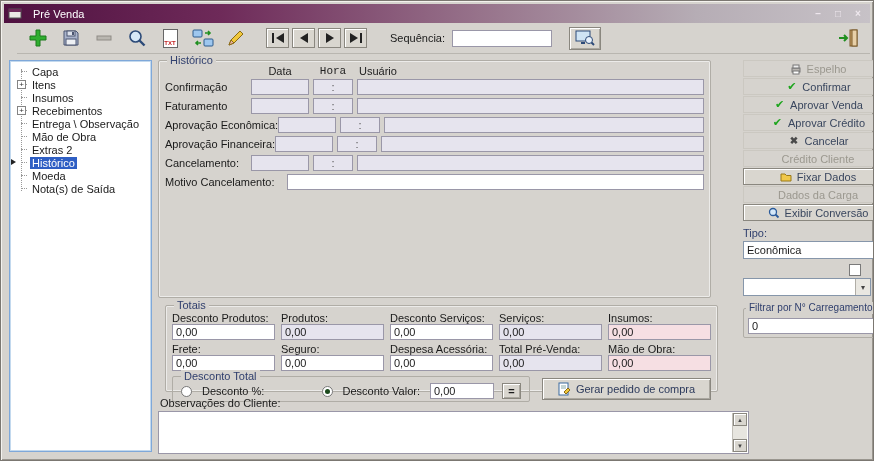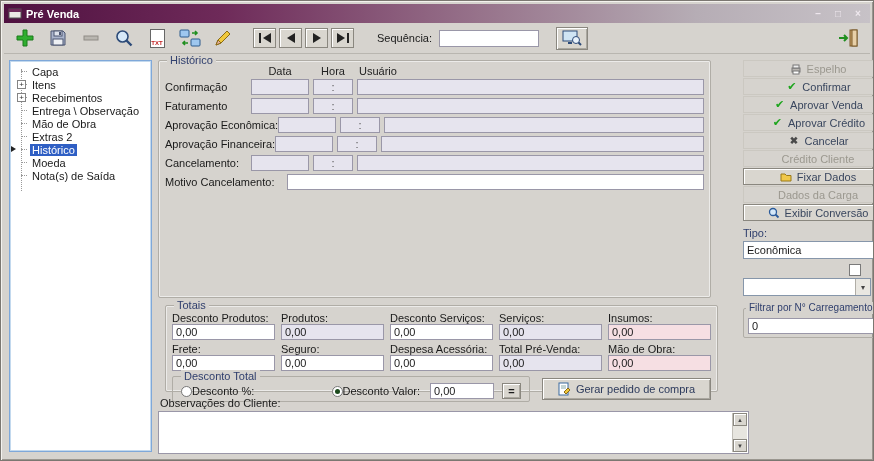--- a/index.html
+++ b/index.html
@@ -10,26 +10,26 @@
     box-shadow:inset 1px 1px 0 #f4f2ee, inset -1px -1px 0 #9a968f;
     font-family:"Liberation Sans",sans-serif;font-size:11px;color:#1a1a1a;
     overflow:hidden;
   }
   
   .titlebar{
     position:absolute;left:3px;right:3px;top:3px;height:19px;
     background:linear-gradient(90deg,#4f1140 0%,#6e2a59 25%,#97738b 55%,#b6adb5 80%,#c7c2c7 100%);
     display:flex;align-items:center;padding:0 4px;gap:4px;
   }
-  .title-text{color:#ffffff;font-weight:bold;flex:1;white-space:nowrap;}
+  .title-text{color:#ffffff;font-weight:normal;flex:1;white-space:nowrap;margin-left:7px;}
   .winctl{width:16px;height:14px;display:flex;align-items:center;justify-content:center;
     color:#efe8ee;font-weight:bold;font-size:10px;cursor:default;}
   
   .toolbar{
-    position:absolute;left:3px;right:3px;top:22px;height:31px;
+    position:absolute;left:16px;right:3px;top:22px;height:31px;
     display:flex;align-items:center;padding:0 8px;gap:7px;
     border-bottom:1px solid #b9b6b0;
   }
   .tico{width:26px;height:26px;display:flex;align-items:center;justify-content:center;}
   .navbtn{width:23px;height:20px;display:flex;align-items:center;justify-content:center;
     background:#d9d6cf;border:1px solid #8a877f;box-shadow:inset 1px 1px 0 #fff;}
   .navgroup{display:flex;gap:3px;margin-left:10px;}
   .seq-label{margin-left:16px;white-space:nowrap;}
   .seq-input{width:100px;height:17px;background:#fff;border:1px solid #9a97a8;}
   .pushbtn{background:#d9d6cf;border:1px solid #8a877f;box-shadow:inset 1px 1px 0 #fff, inset -1px -1px 0 #aaa79f;
@@ -60,41 +60,41 @@
   
   .field{background:#fff;border:1px solid #9a97a8;height:16px;line-height:14px;padding:0 3px;overflow:hidden;white-space:nowrap;}
   .field.ro{background:#e6e4ee;}
   .field.pink{background:#f6dfe3;}
   .num{text-align:left;}
   
   .hist-group{left:157px;top:59px;width:553px;height:238px;}
   .hheader{display:flex;align-items:flex-end;height:16px;padding:3px 6px 0;color:#222;}
   .hh-sp{flex:0 0 86px;}
   .hh-data{flex:0 0 58px;text-align:center;}
-  .hh-hora{flex:0 0 40px;text-align:center;margin-left:4px;}
+  .hh-hora{flex:0 0 40px;text-align:center;margin-left:4px;font-family:Liberation Mono, monospace;}
   .hh-user{flex:1;margin-left:4px;padding-left:2px;}
   .hrow{display:flex;align-items:center;height:19px;padding:0 6px;}
   .rlab{flex:0 0 86px;white-space:nowrap;}
   .rlab.wide{flex:0 0 122px;}
   .fdata{flex:0 0 58px;}
   .fhora{flex:0 0 40px;margin-left:4px;text-align:center;color:#555;}
   .fuser{flex:1;margin-left:4px;}
   .fmot{flex:1;}
   
   .totais-group{left:164px;top:304px;width:553px;height:87px;}
   .tgrid{display:grid;grid-template-columns:repeat(5,1fr);column-gap:6px;padding:0 6px;}
   .tgrid .tlab{height:12px;line-height:12px;white-space:nowrap;overflow:hidden;}
   .tg1{margin-top:6px;}
   .tg2{margin-top:3px;}
   .tbottom{display:flex;align-items:center;margin-top:5px;padding:0 6px;}
   .desc-group{position:relative;flex:0 0 358px;height:26px;border:1px solid #b0ada6;border-radius:2px;
     display:flex;align-items:center;padding:4px 8px 0;}
   .radio{width:11px;height:11px;border:1px solid #777;border-radius:50%;background:#fff;display:inline-block;position:relative;flex:0 0 auto;}
   .radio.sel::after{content:'';position:absolute;left:2px;top:2px;right:2px;bottom:2px;background:#1c4a1c;border-radius:50%;}
-  .rlabel{margin-left:0;white-space:nowrap;}
+  .rlabel{margin-left:10px;white-space:nowrap;}
   .descval{width:64px;margin-left:10px;}
   .eqbtn{width:19px;height:16px;margin-left:8px;font-weight:bold;}
   .gerar-btn{flex:1;height:22px;margin-left:12px;gap:5px;color:#2c3a5c;}
   
   .obs-label{position:absolute;left:159px;top:396px;}
   .obs-box{position:absolute;left:157px;top:410px;width:591px;height:43px;background:#fff;border:1px solid #9a97a8;}
   .vscroll{position:absolute;top:1px;right:1px;bottom:1px;width:15px;background:#e7e5df;border-left:1px solid #c2bfb8;}
   .sbtn{position:absolute;left:0;width:14px;height:13px;background:#d9d6cf;border:1px solid #8a877f;
     box-shadow:inset 1px 1px 0 #fff;display:flex;align-items:center;justify-content:center;font-size:6px;color:#444;}
   .sbtn.up{top:0;} .sbtn.down{bottom:0;}
@@ -229,20 +229,23 @@
   <div class="tree-panel">
     <span class="tree-lines"></span>
     <div class="titem">
       <span class="tlabel">Capa</span>
     </div>
     <div class="titem">
       <span class="expandbox">+</span>
       <span class="tlabel">Itens</span>
     </div>
     <div class="titem">
+      <span class="tlabel">Insumos</span>
+    </div>
+    <div class="titem">
       <span class="expandbox">+</span>
       <span class="tlabel">Recebimentos</span>
     </div>
     <div class="titem">
       <span class="tlabel">Entrega \ Observação</span>
     </div>
     <div class="titem">
       <span class="tlabel">Mão de Obra</span>
     </div>
     <div class="titem">

